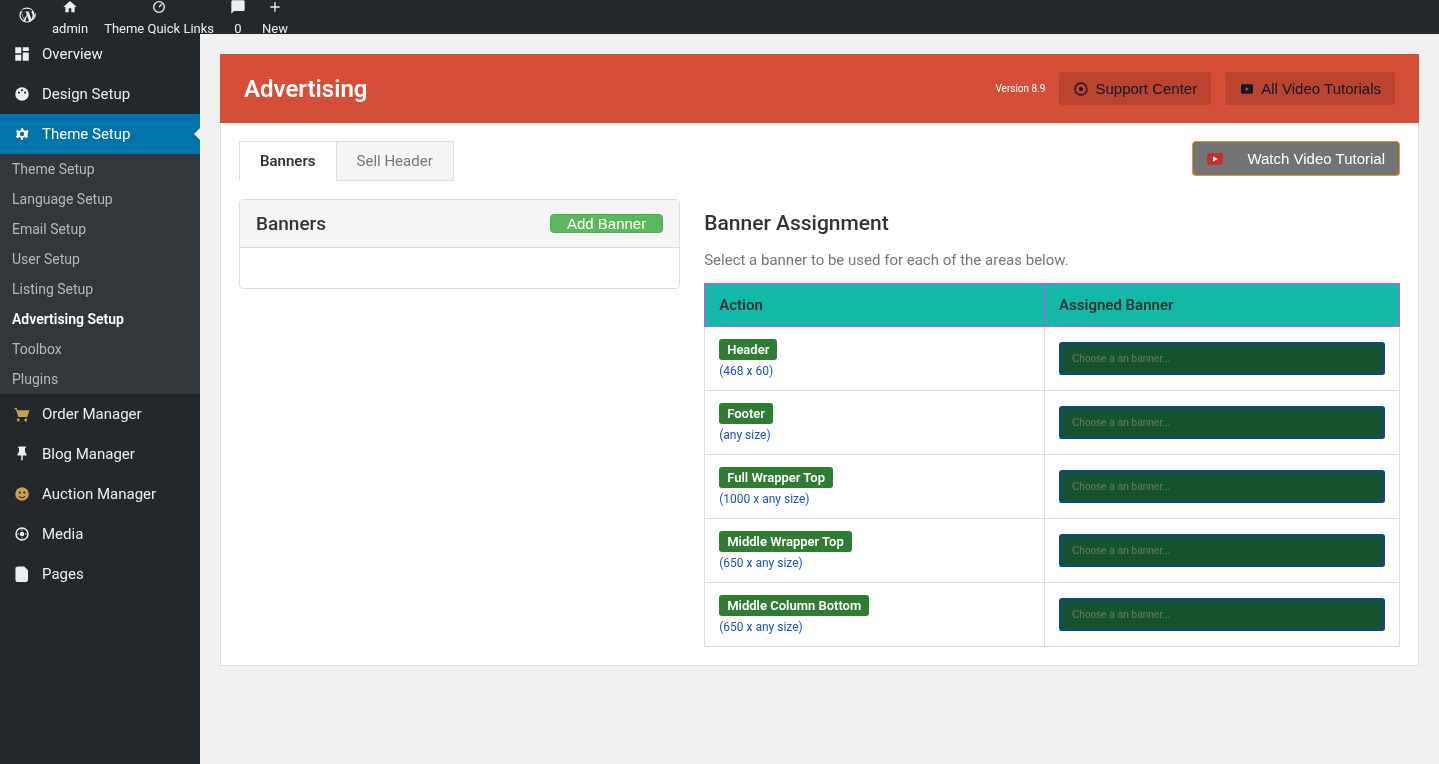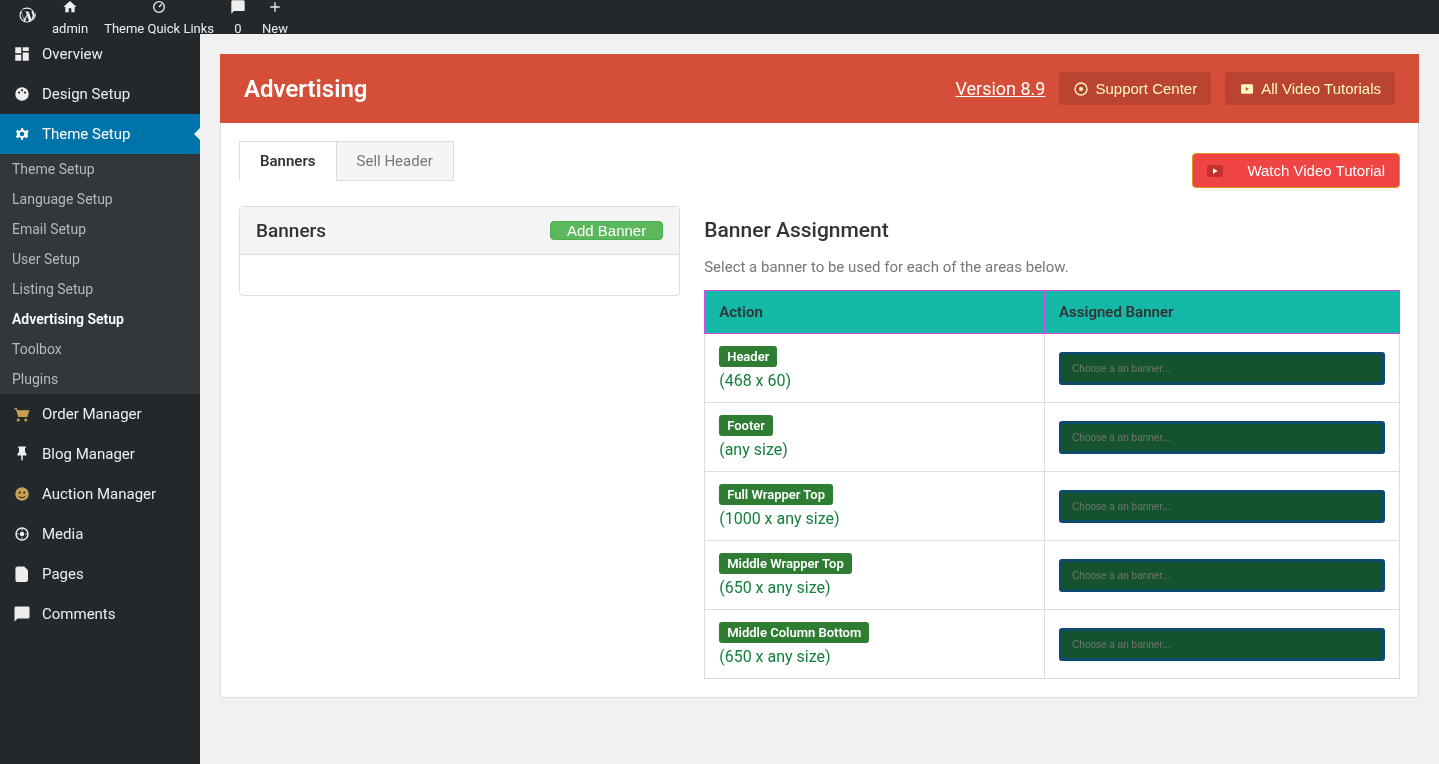--- a/index.html
+++ b/index.html
@@ -18,46 +18,46 @@
 .sidebar-item.active::after { content: ''; position: absolute; right: -2px; top: 50%; transform: translateY(-50%); border: 8px solid transparent; border-right-color: #f1f1f1; }
 .sidebar-subitem { padding: 7px 12px; color: #b4b9be; cursor: pointer; font-size: 14px; background: #32373c; }
 .sidebar-subitem.active { color: #fff; font-weight: 600; }
 .sidebar-icon { width: 20px; height: 20px; display: inline-flex; align-items: center; justify-content: center; }
 
 
 .main { flex: 1; background: #f1f1f1; overflow-y: auto; padding: 20px; }
 .panel-header { background: #d54e38; color: #fff; padding: 18px 24px; display: flex; align-items: center; justify-content: space-between; }
 .panel-title { font-size: 24px; font-weight: 600; }
 .panel-header-right { display: flex; align-items: center; gap: 14px; }
-.version { font-size: 18px; text-decoration: underline; }
-.header-btn { background: rgba(0,0,0,0.12); border: none; color: #fef9c3; padding: 8px 14px; font-size: 15px; cursor: pointer; border-radius: 3px; display: flex; align-items: center; gap: 6px; }
+.version { font-size: 10px; }
+.header-btn { background: rgba(0,0,0,0.12); border: none; color: #0f172a; padding: 8px 14px; font-size: 15px; cursor: pointer; border-radius: 3px; display: flex; align-items: center; gap: 6px; }
 
 .panel-body { background: #fff; border: 1px solid #ddd; border-top: none; padding: 18px; }
 .top-controls { display: flex; justify-content: space-between; align-items: flex-start; margin-bottom: 18px; }
 .tabs { display: flex; }
 .tab { padding: 10px 20px; background: #f5f5f5; border: 1px solid #ddd; color: #777; font-size: 15px; cursor: pointer; margin-right: -1px; }
 .tab.active { background: #fff; border-bottom-color: #fff; color: #333; font-weight: 600; }
-.watch-btn { background: #ef4444; border: 1px solid #e0951d; color: #fff; padding: 8px 14px; font-size: 15px; cursor: pointer; border-radius: 4px; display: flex; align-items: center; gap: 24px; margin-top: 12px; }
+.watch-btn { background: #737373; border: 1px solid #e0951d; color: #fff; padding: 8px 14px; font-size: 15px; cursor: pointer; border-radius: 4px; display: flex; align-items: center; gap: 24px; }
 
 .columns { display: flex; gap: 24px; }
 .col-left { flex: 0 0 38%; }
 .col-right { flex: 1; }
 .box { border: 1px solid #ddd; border-radius: 4px; }
 .box-header { background: #f5f5f5; border-bottom: 1px solid #ddd; padding: 12px 16px; display: flex; align-items: center; justify-content: space-between; }
 .box-title { font-size: 19px; font-weight: 500; color: #333; }
 .add-btn { background: #5cb85c; border: 1px solid #4cae4c; color: #fff; padding: 0 16px; font-size: 15px; cursor: pointer; border-radius: 4px; }
 .box-body { padding: 16px; min-height: 40px; }
 
 .assign-title { font-size: 21px; font-weight: 500; color: #333; padding: 12px 0 16px; }
 .assign-desc { color: #777; font-size: 15px; margin-bottom: 14px; }
 .assign-table { width: 100%; border: 1px solid #ddd; border-collapse: collapse; }
 .assign-table th { text-align: left; padding: 12px 14px; border: 1px solid #d946ef; background: #14b8a6; font-weight: 600; font-size: 15px; color: #333; }
 .assign-table td { padding: 12px 14px; border: 1px solid #ddd; vertical-align: middle; }
 .badge { display: inline-block; background: #2e7d32; color: #fff; padding: 3px 8px; border-radius: 3px; font-size: 13px; font-weight: 600; text-align: right; }
-.size-text { color: #15803d; font-size: 16px; margin-top: 4px; }
+.size-text { color: #1d4ed8; font-size: 12px; margin-top: 4px; }
 .select-input { width: 100%; padding: 8px 10px; border: 3px solid #0c4a6e; border-radius: 3px; font-size: 10px; color: #999; background: #14532d; }
 
 .small-icon { width: 16px; height: 16px; display: inline-flex; align-items: center; justify-content: center; }
 </style>
 </head>
 <body>
 
 <div class="admin-bar">
   <div class="admin-bar-item">
     <span class="wp-logo">
@@ -180,28 +180,20 @@
         <span>Media</span>
       </div>
       <div class="sidebar-item">
         <span class="sidebar-icon">
           <svg width="18" height="18" viewBox="0 0 24 24" fill="currentColor">
             <path d="M6 2h9l5 5v13a2 2 0 01-2 2H6a2 2 0 01-2-2V4a2 2 0 012-2z"></path>
             <path d="M8 4H4v16a2 2 0 002 2h12" fill="none" stroke="currentColor" stroke-width="1.5"></path>
           </svg>
         </span>
         <span>Pages</span>
-      </div>
-      <div class="sidebar-item">
-        <span class="sidebar-icon">
-          <svg width="18" height="18" viewBox="0 0 24 24" fill="currentColor">
-            <path d="M20 2H4c-1.1 0-2 .9-2 2v18l4-4h14c1.1 0 2-.9 2-2V4c0-1.1-.9-2-2-2z"></path>
-          </svg>
-        </span>
-        <span>Comments</span>
       </div>
     </div>
 
   <div class="main">
     <div class="panel-header">
       <div class="panel-title">Advertising</div>
       <div class="panel-header-right">
         <span class="version">Version 8.9</span>
         <button class="header-btn">
           <span class="small-icon">

